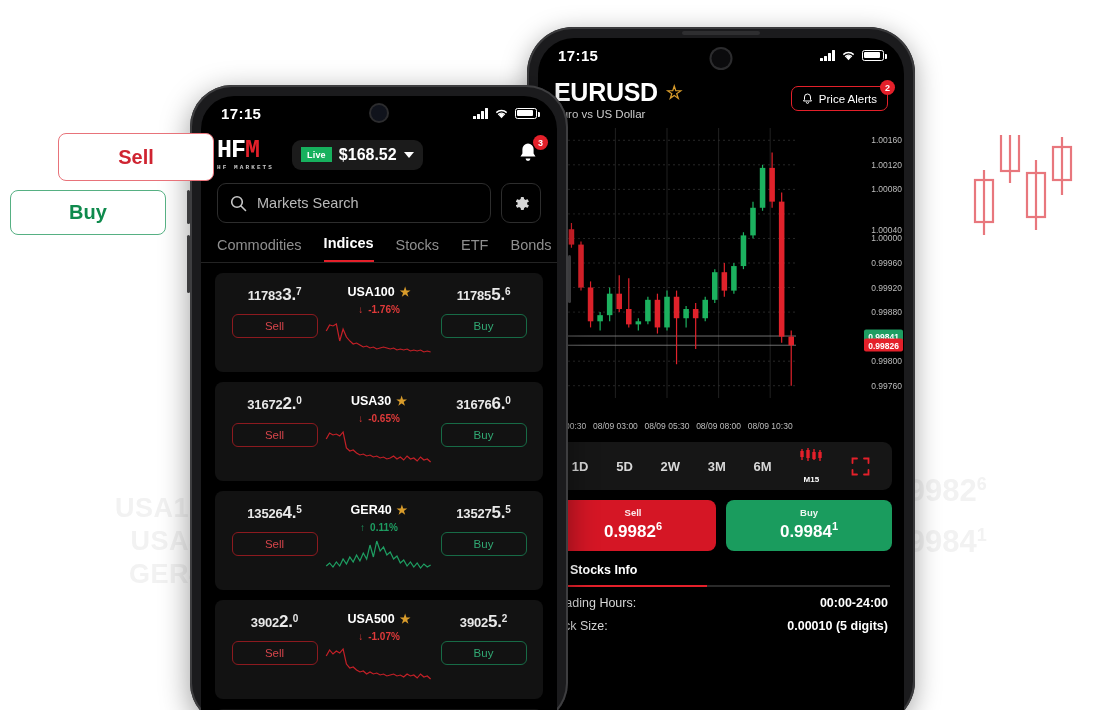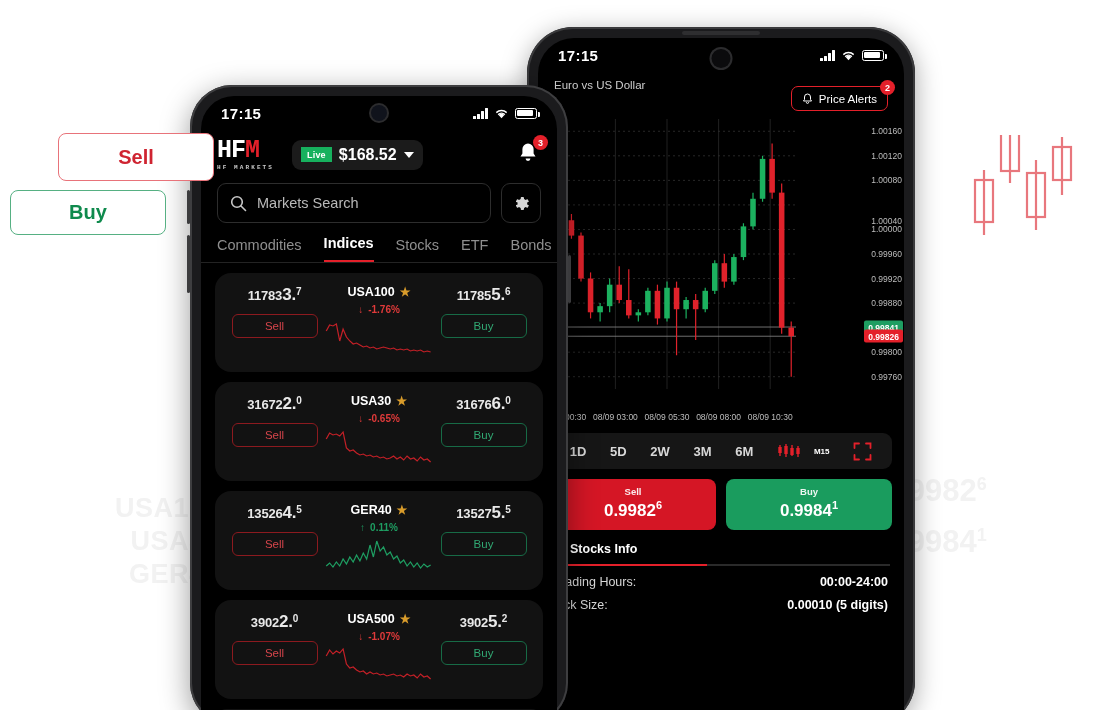--- a/index.html
+++ b/index.html
@@ -116,21 +116,21 @@
     flex:1; height:40px; border:1px solid #2d2d2d; border-radius:9px;
     display:flex; align-items:center; gap:10px; padding: 0 12px; color:#b9b9b9; font-size:14.5px;
   }
   .gearbox { width:40px;height:40px;border:1px solid #2d2d2d;border-radius:9px;display:flex;align-items:center;justify-content:center; }
 
   .tabs { display:flex; gap:22px; padding: 2px 16px 0; border-bottom:1px solid #232323;align-items:flex-end; }
   .tab { font-size:14.5px; color:#8f8f8f; padding-bottom:9px; white-space:nowrap; }
   .tab.active { color:#fff; font-weight:bold; border-bottom:2.5px solid #e4202a; }
 
   .list { padding: 10px 14px 0; display:flex; flex-direction:column; gap:10px; }
-  .card { background:#121212; border-radius:16px; padding: 12px 10px 11px; }
+  .card { background:#121212; border-radius:8px; padding: 12px 10px 11px; }
   .card-top { display:flex; align-items:flex-start; }
   .side-col { width: 104px; text-align:center; }
   .mid-col { flex:1; text-align:center; }
   .price { font-size: 13px; font-weight:bold; color:#e9e9e9; letter-spacing:-.2px; }
   .price .big { font-size: 17px; }
   .price sup { font-size: 10px; }
   .sym { font-size: 12.5px; font-weight:bold; color:#fff; display:flex; align-items:center; justify-content:center; gap:5px; }
   .star { color:#d99c2b; font-size:12px; }
   .chg { font-size: 10px; font-weight:bold; margin-top:5px; display:flex; align-items:center; justify-content:center; gap:5px; }
   .chg.dn { color:#e03a3a; } .chg.up { color:#1e9e62; }
@@ -154,24 +154,24 @@
     display:flex; align-items:center; gap:6px; font-size:11.5px; color:#fff;
   }
   .chart-wrap { position:relative; height: 310px; margin-top:2px; }
   .yaxis { position:absolute; right:0; top:0; bottom:20px; width:54px; }
   .ytick { position:absolute; right:2px; font-size:8.5px; color:#bdbdbd; transform:translateY(-50%); white-space:nowrap; }
   .ptag { position:absolute; right:1px; transform:translateY(-50%); font-size:8.5px; font-weight:bold; color:#fff; border-radius:2px; padding:1.5px 4px; }
   .ptag.grn { background:#1e9e62; } .ptag.red { background:#e4202a; }
   .xaxis { position:absolute; left:0; right:54px; bottom:0; height:20px; }
   .xtick { position:absolute; font-size:8.5px; color:#bdbdbd; transform:translateX(-50%); white-space:nowrap; top:3px; }
 
-  .tfbar { margin: 4px 12px 0; background:#161616; border-radius:9px; height:36px;
+  .tfbar { margin: 4px 12px 0; background:#161616; border-radius:9px; height:48px;
            display:flex; align-items:center; justify-content:space-around; padding:0 8px; }
   .tf { font-size:13px; font-weight:bold; color:#d8d8d8; }
-  .tf-m { display:flex; flex-direction:row; align-items:center; gap:13px; }
+  .tf-m { display:flex; flex-direction:column; align-items:center; gap:13px; }
   .tf-m .lbl { font-size:8px; font-weight:bold; color:#fff; }
 
   .tradebar { display:flex; gap:10px; padding: 10px 12px 0; }
   .tbtn { flex:1; border-radius:8px; padding: 7px 0 9px; text-align:center; }
   .tbtn .lab { font-size:9.5px; font-weight:bold; color:#fff; opacity:.92; }
   .tbtn .val { font-size:17px; font-weight:bold; color:#fff; margin-top:2px; }
   .tbtn .val sup { font-size:11px; }
   .tbtn.sell { background:#d51625; } .tbtn.buy { background:#1a9c5e; }
 
   .mi { padding: 12px 14px 0; }
@@ -240,20 +240,24 @@
               <path d="M4.1 6.6 a5.2 5.2 0 0 1 6.8 0" stroke="#fff" stroke-width="1.4" fill="none"></path>
             </svg>
             <div class="batt">
                 <i></i>
               </div>
           </div>
         </div>
 
         <div class="thead">
           <div>
+            <div class="tsym">
+              <span>EURUSD</span>
+              <span class="star">☆</span>
+            </div>
             <div class="tsub">Euro vs US Dollar</div>
           </div>
           <div class="alerts-wrap">
             <div class="alerts">
               <svg width="11" height="12" viewBox="0 0 11 12">
                 <path d="M5.5 1 a3 3 0 0 1 3 3 v2.4 l1 1.6 h-8 l1 -1.6 V4 a3 3 0 0 1 3 -3Z" fill="none" stroke="#fff" stroke-width="1"></path>
                 <path d="M4.3 9.2 a1.2 1.2 0 0 0 2.4 0" fill="none" stroke="#fff" stroke-width="1"></path>
               </svg>
               <span>Price Alerts</span>
             </div>

